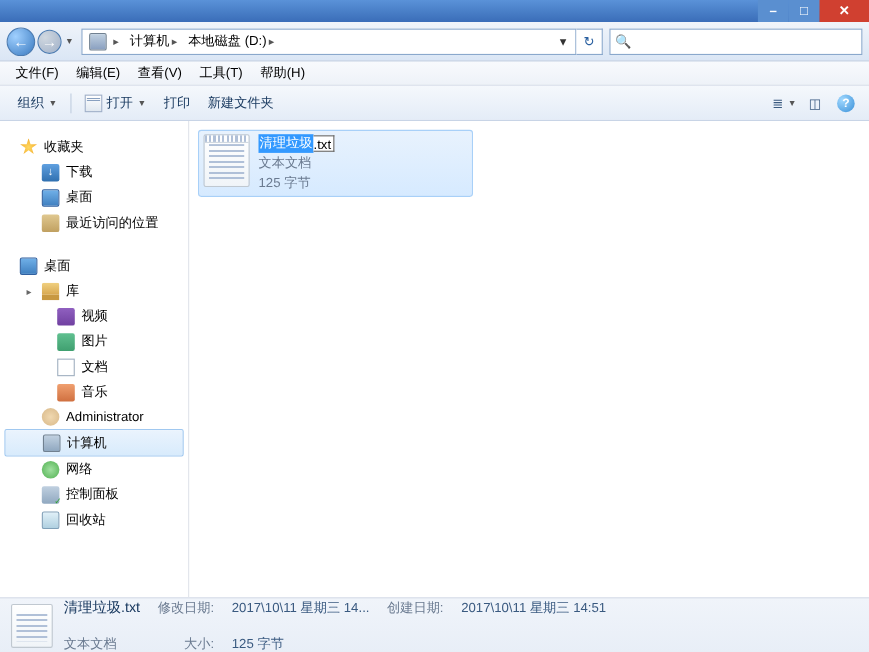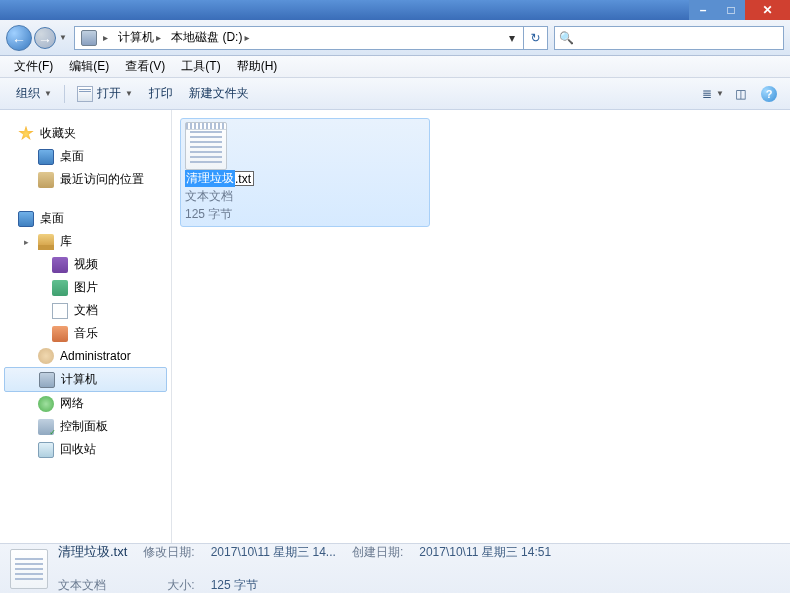--- a/index.html
+++ b/index.html
@@ -64,21 +64,21 @@
     .i-doc { background: #fff; border: 1px solid #a0b0c0; }
     .i-music { background: linear-gradient(#f0a070, #d07040); border-radius: 2px; }
     .i-user { background: radial-gradient(circle, #f0d8b0, #d8b888); border-radius: 50%; }
     .i-computer { background: linear-gradient(#c0d0e0, #90a8c0); border-radius: 2px; border: 1px solid #708090; }
     .i-network { background: radial-gradient(circle, #a0e0a0, #50b050); border-radius: 50%; }
     .i-cp { background: linear-gradient(#c0d0e0, #90a8c0); border-radius: 2px; position: relative; }
     .i-cp::after { content: '✓'; position: absolute; right: -2px; bottom: -2px; font-size: 8px; color: #30a030; }
     .i-recycle { background: linear-gradient(#e0f0f8, #b0d0e0); border-radius: 2px; border: 1px solid #80a0b8; }
     
     .content { flex: 1; padding: 8px; position: relative; }
-    .file-item { display: flex; align-items: flex-start; width: 250px; padding: 3px 4px; background: linear-gradient(#e8f2fd, #d6eaff); border: 1px solid #a8d0f8; border-radius: 3px; flex-direction: column; }
+    .file-item { display: flex; align-items: flex-start; width: 250px; padding: 3px 4px; background: linear-gradient(#e8f2fd, #d6eaff); border: 1px solid #a8d0f8; border-radius: 3px; }
     .file-icon { width: 42px; height: 48px; background: linear-gradient(#fff, #f0f4f8); border: 1px solid #c0c8d0; margin-right: 8px; position: relative; border-radius: 2px; flex-shrink: 0; }
     .file-icon::before { content: ''; position: absolute; top: 8px; left: 4px; right: 4px; bottom: 6px; background: repeating-linear-gradient(to bottom, #b0c0d8 0, #b0c0d8 2px, transparent 2px, transparent 5px); }
     .file-icon::after { content: ''; position: absolute; top: 0; left: 0; right: 0; height: 6px; background: repeating-linear-gradient(to right, #b0c0d8 0, #b0c0d8 2px, transparent 2px, transparent 4px); border-bottom: 1px solid #d0d8e0; }
     .file-info { display: flex; flex-direction: column; }
     .file-name-edit { display: flex; align-items: center; height: 17px; }
     .file-name-sel { background: #3399ff; color: #fff; padding: 0 1px; }
     .file-type, .file-size { color: #6a7a90; margin-top: 1px; }
     
     .statusbar { height: 50px; background: linear-gradient(#f0f4fa, #e8eef7); border-top: 1px solid #d0d8e5; display: flex; align-items: center; padding: 4px 10px; }
     .status-icon { width: 38px; height: 40px; background: linear-gradient(#fff, #f0f4f8); border: 1px solid #c0c8d0; margin-right: 10px; position: relative; border-radius: 2px; flex-shrink: 0; }
@@ -175,20 +175,24 @@
   </div>
 
   <div class="body-area">
     <div class="sidebar">
       <div class="nav-group">
         <div class="nav-head">
           <div class="nav-icon i-star"></div>
           <span>收藏夹</span>
         </div>
         <div class="nav-row">
+          <div class="nav-icon i-download"></div>
+          <span>下载</span>
+        </div>
+        <div class="nav-row">
           <div class="nav-icon i-desktop"></div>
           <span>桌面</span>
         </div>
         <div class="nav-row">
           <div class="nav-icon i-recent"></div>
           <span>最近访问的位置</span>
         </div>
       </div>
 
       <div class="nav-group">

